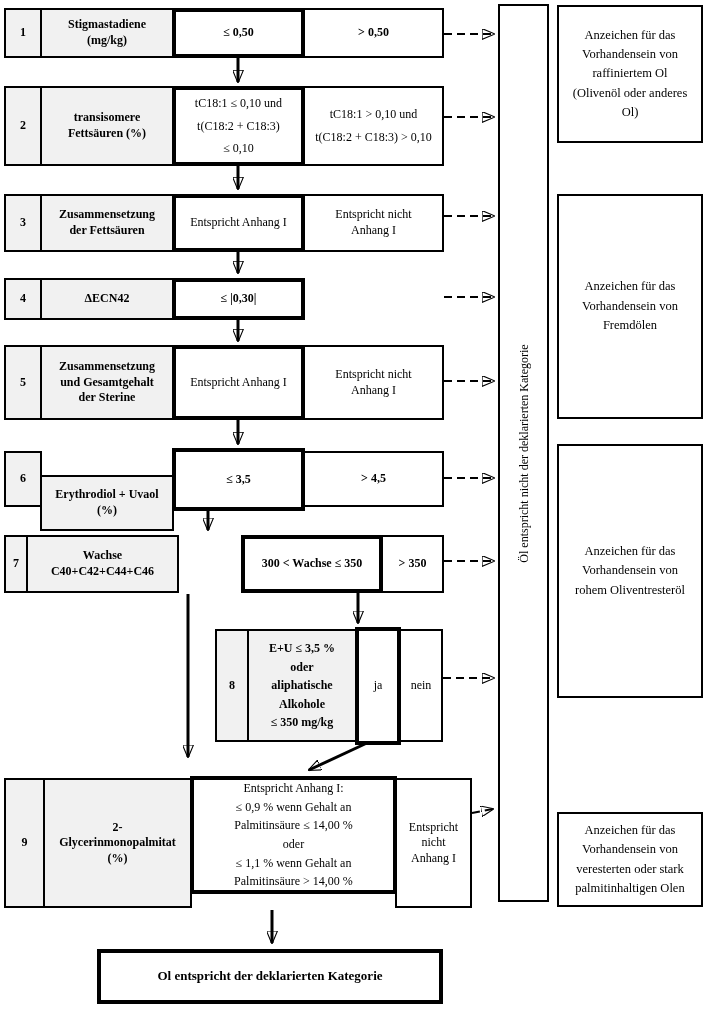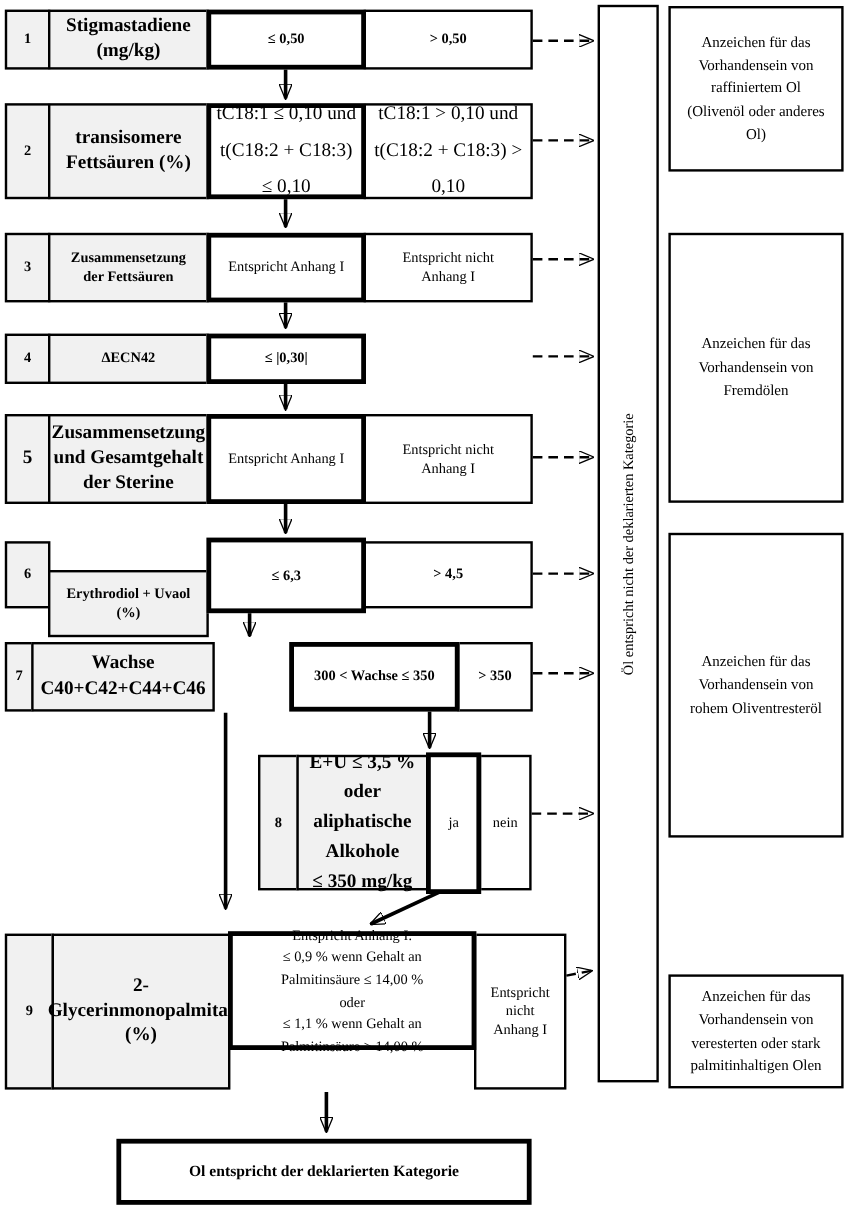--- a/index.html
+++ b/index.html
@@ -9,21 +9,21 @@
     overflow:hidden;
   }
   .c{
     position:absolute;box-sizing:border-box;border:2px solid #000;background:#fff;
     display:flex;align-items:center;justify-content:center;text-align:center;
     white-space:pre-line;font-size:12px;line-height:1.3;padding:1px 2px;
   }
   .sh{background:#f1f1f1;}
   .tk{border-width:4px;z-index:2;}
   .b{font-weight:bold;}
-  .s11{font-size:16px;}
+  .s11{font-size:12px;}
   .lh19{line-height:1.9;}
   .lh15{line-height:1.55;}
   .rb{  
     position:absolute;box-sizing:border-box;border:2px solid #000;background:#fff;
     display:flex;align-items:center;justify-content:center;text-align:center;
     white-space:pre-line;font-size:12.5px;line-height:1.55;padding:2px 4px;
   }
   .vstrip{
     position:absolute;box-sizing:border-box;border:2px solid #000;background:#fff;
     left:498px;top:4px;width:51px;height:898px;
@@ -76,21 +76,21 @@
   <div class="c sh b s11" style="left:40px;top:345px;width:134px;height:75px;">Zusammensetzung
 und Gesamtgehalt
 der Sterine</div>
   <div class="c tk" style="left:172px;top:345px;width:133px;height:75px;">Entspricht Anhang I</div>
   <div class="c" style="left:303px;top:345px;width:141px;height:75px;">Entspricht nicht
 Anhang I</div>
 
   <div class="c sh b" style="left:4px;top:451px;width:38px;height:56px;">6</div>
   <div class="c sh b" style="left:40px;top:451px;width:134px;height:56px;margin-top:24px;">Erythrodiol + Uvaol
 (%)</div>
-  <div class="c tk b" style="left:172px;top:448px;width:133px;height:63px;">≤ 6,3</div>
+  <div class="c tk b" style="left:172px;top:448px;width:133px;height:63px;">≤ 3,5</div>
   <div class="c b" style="left:303px;top:451px;width:141px;height:56px;">&gt; 4,5</div>
 
   <div class="c sh b" style="left:4px;top:535px;width:24px;height:58px;">7</div>
   <div class="c sh b s11" style="left:26px;top:535px;width:153px;height:58px;">Wachse
 C40+C42+C44+C46</div>
   <div class="c tk b" style="left:241px;top:535px;width:142px;height:58px;">300 &lt; Wachse ≤ 350</div>
   <div class="c b" style="left:381px;top:535px;width:63px;height:58px;">&gt; 350</div>
 
   <div class="c sh b" style="left:215px;top:629px;width:34px;height:113px;">8</div>
   <div class="c sh b s11 lh15" style="left:247px;top:629px;width:110px;height:113px;">E+U ≤ 3,5 %
@@ -98,21 +98,21 @@
 aliphatische
 Alkohole
 ≤ 350 mg/kg</div>
   <div class="c" style="left:399px;top:629px;width:44px;height:113px;">nein</div>
   <div class="c tk" style="left:355px;top:627px;width:46px;height:118px;">ja</div>
 
   <div class="c sh b" style="left:4px;top:778px;width:41px;height:130px;">9</div>
   <div class="c sh b s11" style="left:43px;top:778px;width:149px;height:130px;">2-
 Glycerinmonopalmitat
 (%)</div>
-  <div class="c tk lh15" style="left:190px;top:776px;width:207px;height:99px;">Entspricht Anhang I:
+  <div class="c tk lh15" style="left:190px;top:776px;width:207px;height:118px;">Entspricht Anhang I:
 ≤ 0,9 % wenn Gehalt an
 Palmitinsäure ≤ 14,00 %
 oder
 ≤ 1,1 % wenn Gehalt an
 Palmitinsäure &gt; 14,00 %</div>
   <div class="c" style="left:395px;top:778px;width:77px;height:130px;">Entspricht
 nicht
 Anhang I</div>
 
   <div class="c tk b final" style="left:97px;top:949px;width:346px;height:55px;">Ol entspricht der deklarierten Kategorie</div>

